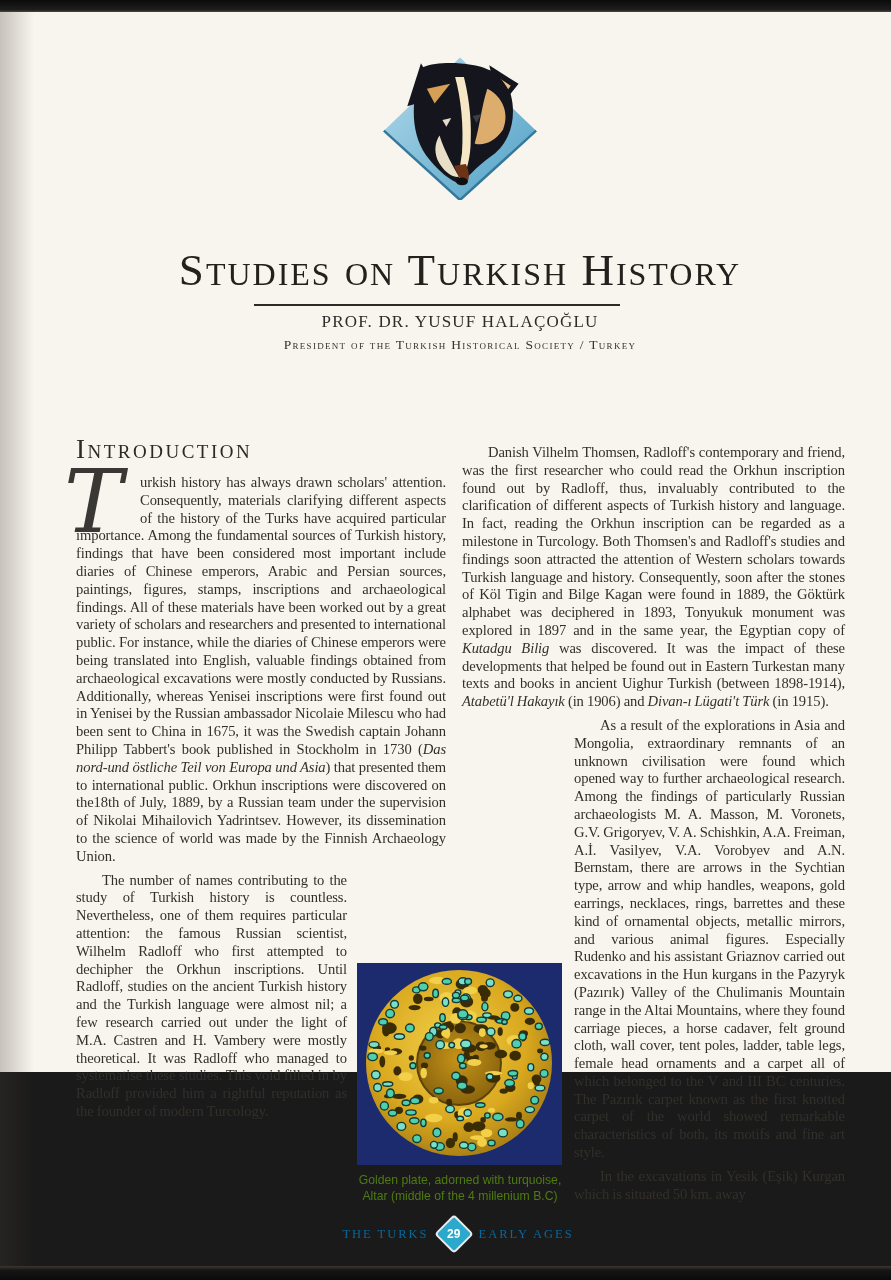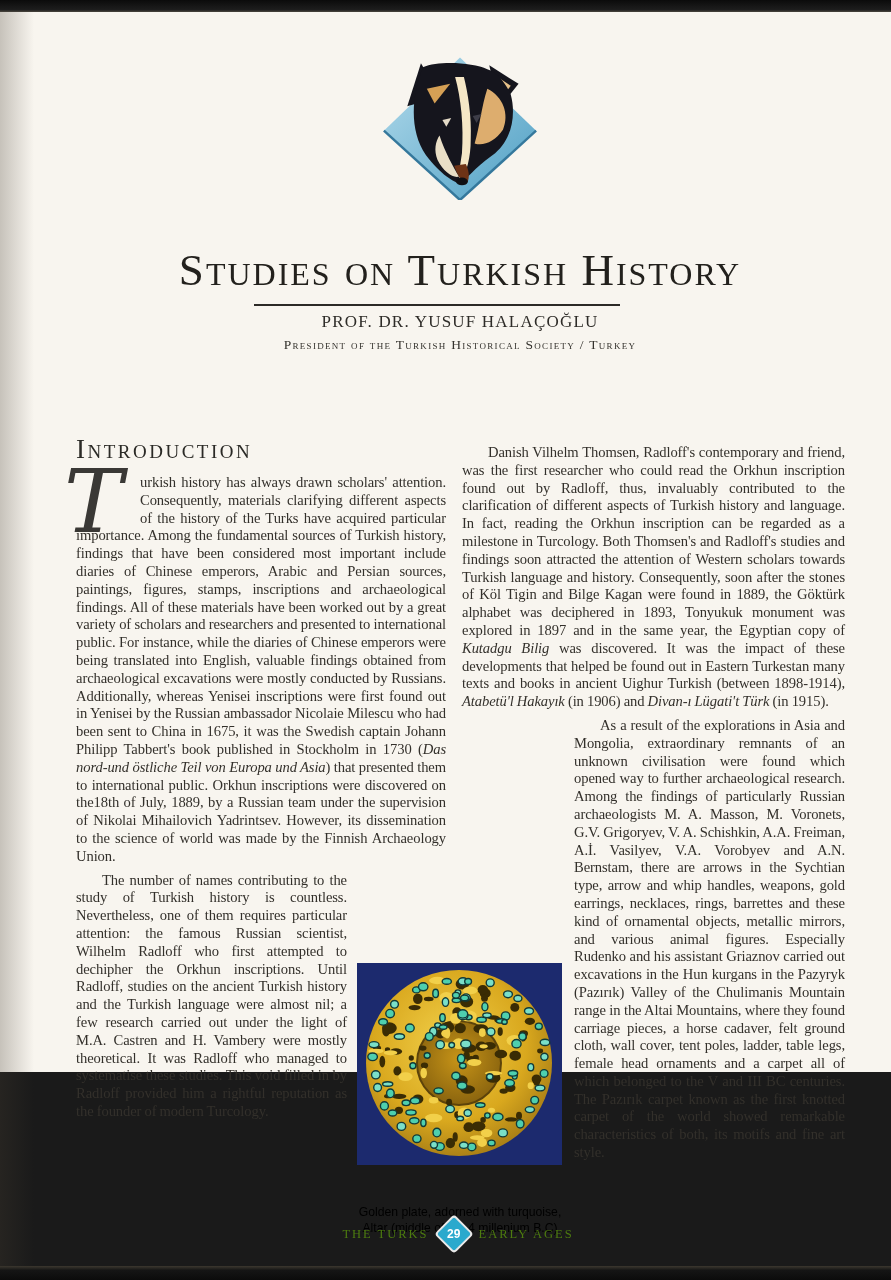--- a/index.html
+++ b/index.html
@@ -69,31 +69,30 @@
     color:#3a3835; margin:-4px 4px 0 -12px;
   }
   .cut-right { float:right; width:99px;  height:270px; margin-top:36px; }
   .cut-left  { float:left;  width:112px; height:258px; margin-top:215px; }
 
   
   .plate { position:absolute; left:357px; top:963px; width:205px; height:202px; }
   .figure-caption {
     position:absolute; left:340px; top:1172px; width:240px; text-align:center;
     font-family:"Liberation Sans", sans-serif; font-size:12.2px; line-height:16px;
-    color:#000000;
-    margin-top:32px;
+    color:#4d7c0f;
   }
 
   
   .footer {
     position:absolute; left:0; top:1222px; width:916px;
     display:flex; align-items:center; justify-content:center; gap:13px;
   }
   .footer-label {
-    font-size:12.5px; letter-spacing:2px; color:#4d7c0f;
+    font-size:12.5px; letter-spacing:2px; color:#0369a1;
   }
   .page-diamond {
     width:24px; height:24px; transform:rotate(45deg); border-radius:2px;
     display:flex; align-items:center; justify-content:center;
     box-shadow:0 0 0 2px rgba(255,255,255,0.9);
   }
   .page-diamond > span {
     transform:rotate(-45deg);
     font-family:"Liberation Sans", sans-serif; font-size:12px; font-weight:bold; color:#ffffff;
   }
@@ -135,20 +134,21 @@
   <div class="section-heading">Introduction</div>
 
   <div class="col col-left">
     <p><span class="dropcap">T</span><span><span>urkish history has always drawn scholars' attention. Consequently, materials clarifying different aspects of the history of the Turks have acquired particular importance. Among the fundamental sources of Turkish history, findings that have been considered most important include diaries of Chinese emperors, Arabic and Persian sources, paintings, figures, stamps, inscriptions and archaeological findings. All of these materials have been worked out by a great variety of scholars and researchers and presented to international public. For instance, while the diaries of Chinese emperors were being translated into English, valuable findings obtained from archaeological excavations were mostly conducted by Russians. Additionally, whereas Yenisei inscriptions were first found out in Yenisei by the Russian ambassador Nicolaie Milescu who had been sent to China in 1675, it was the Swedish captain Johann Philipp Tabbert's book published in Stockholm in 1730 (</span><i>Das nord-und östliche Teil von Europa und Asia</i><span>) that presented them to international public. Orkhun inscriptions were discovered on the18th of July, 1889, by a Russian team under the supervision of Nikolai Mihailovich Yadrintsev. However, its dissemination to the science of world was made by the Finnish Archaeology Union.</span></span></p>
     <p class="indent"><span class="cut-right"></span><span><span>The number of names contributing to the study of Turkish history is countless. Nevertheless, one of them requires particular attention: the famous Russian scientist, Wilhelm Radloff who first attempted to dechipher the Orkhun inscriptions. Until Radloff, studies on the ancient Turkish history and the Turkish language were almost nil; a few research carried out under the light of M.A. Castren and H. Vambery were mostly theoretical. It was Radloff who managed to systematise these studies. This void filled in by Radloff provided him a rightful reputation as the founder of modern Turcology.</span></span></p>
   </div>
 
   <div class="col col-right">
     <p class="indent"><span><span>Danish Vilhelm Thomsen, Radloff's contemporary and friend, was the first researcher who could read the Orkhun inscription found out by Radloff, thus, invaluably contributed to the clarification of different aspects of Turkish history and language. In fact, reading the Orkhun inscription can be regarded as a milestone in Turcology. Both Thomsen's and Radloff's studies and findings soon attracted the attention of Western scholars towards Turkish language and history. Consequently, soon after the stones of Köl Tigin and Bilge Kagan were found in 1889, the Göktürk alphabet was deciphered in 1893, Tonyukuk monument was explored in 1897 and in the same year, the Egyptian copy of </span><i>Kutadgu Bilig</i><span> was discovered. It was the impact of these developments that helped be found out in Eastern Turkestan many texts and books in ancient Uighur Turkish (between 1898-1914), </span><i>Atabetü'l Hakayık</i><span> (in 1906) and </span><i>Divan-ı Lügati't Türk</i><span> (in 1915).</span></span></p>
     <p class="indent"><span class="cut-left"></span><span><span>As a result of the explorations in Asia and Mongolia, extraordinary remnants of an unknown civilisation were found which opened way to further archaeological research. Among the findings of particularly Russian archaeologists M. A. Masson, M. Voronets, G.V. Grigoryev, V. A. Schishkin, A.A. Freiman, A.İ. Vasilyev, V.A. Vorobyev and A.N. Bernstam, there are arrows in the Sychtian type, arrow and whip handles, weapons, gold earrings, necklaces, rings, barrettes and these kind of ornamental objects, metallic mirrors, and various animal figures. Especially Rudenko and his assistant Griaznov carried out excavations in the Hun kurgans in the Pazyryk (Pazırık) Valley of the Chulimanis Mountain range in the Altai Mountains, where they found carriage pieces, a horse cadaver, felt ground cloth, wall cover, tent poles, ladder, table legs, female head ornaments and a carpet all of which belonged to the V and III BC centuries. The Pazırık carpet known as the first knotted carpet of the world showed remarkable characteristics of both, its motifs and fine art style.</span></span></p>
+    <p class="indent"><span><span>In the excavations in Yesik (Eşik) Kurgan which is situated 50 km. away</span></span></p>
   </div>
 
   <svg class="plate" viewBox="0 0 205 202">
     <defs>
       <radialGradient id="goldGrad" cx="0.45" cy="0.4" r="0.75">
         <stop offset="0" stop-color="#f2d04a"></stop>
         <stop offset="0.55" stop-color="#d9a81e"></stop>
         <stop offset="1" stop-color="#8a6410"></stop>
       </radialGradient>
       <radialGradient id="goldGrad2" cx="0.5" cy="0.45" r="0.8">

